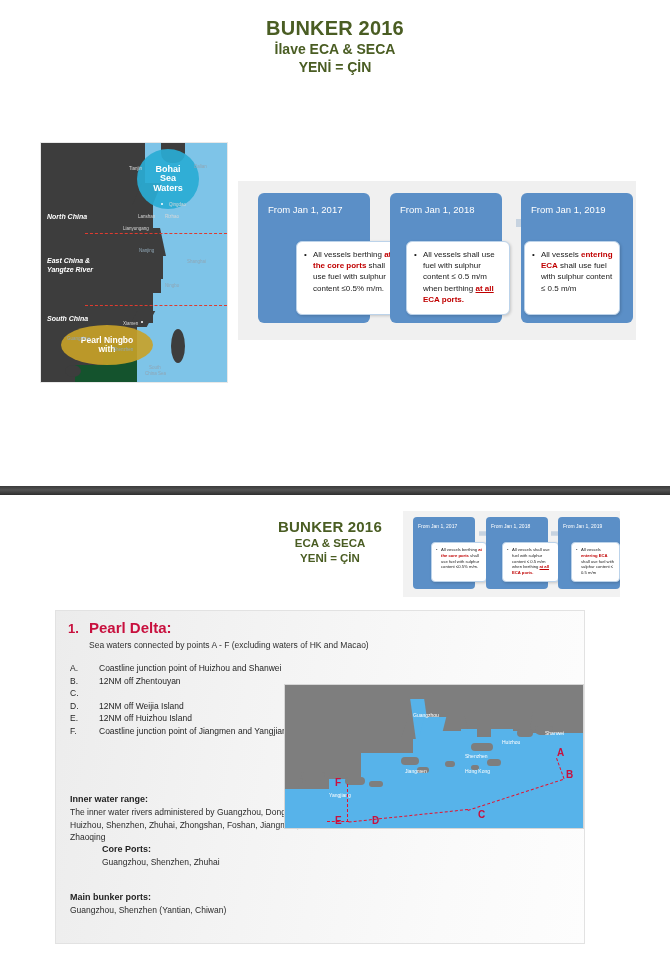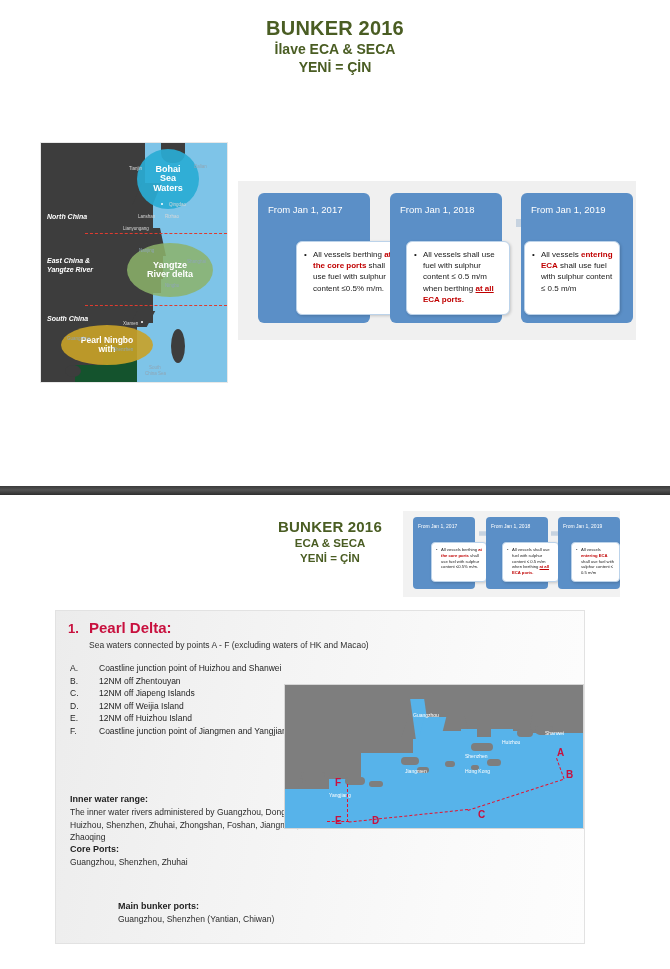--- a/index.html
+++ b/index.html
@@ -101,22 +101,22 @@
 
   .pd-list { position: absolute; left: 14px; top: 51px; width: 245px; }
   .pd-item { display: flex; font-size: 8.5px; line-height: 12.5px; color: #1f1f1f; }
   .pd-key { width: 29px; flex: 0 0 29px; }
   .pd-val { flex: 1; }
 
   .pd-sec { position: absolute; left: 14px; width: 250px; }
   .pd-sec-h { font-size: 9px; font-weight: bold; color: #1f1f1f; line-height: 13px; }
   .pd-sec-b { font-size: 8.5px; color: #2b2b2b; line-height: 12.5px; }
   #sec-inner { top: 182px; }
-  #sec-core  { top: 232px; }
-  #sec-main  { top: 289px; margin-left: 48px; }
+  #sec-core  { top: 232px; margin-left: 32px; }
+  #sec-main  { top: 280px; }
 
   
   .pearl-map {
     position: absolute; left: 228px; top: 73px; width: 300px; height: 145px;
     background: #7e7e7e; overflow: hidden; border: 1px solid #d6d6d6;
   }
   .pm-water { position: absolute; background: #57b3ea; }
   .pm-land  { position: absolute; background: #7e7e7e; }
   .pm-city { position: absolute; color: #ffffff; font-size: 5px; white-space: nowrap; }
   .pm-pt { position: absolute; color: #c8103e; font-size: 10px; font-weight: bold; }
@@ -160,26 +160,20 @@
       <div class="cm-land" style="left:24px;top:222px;width:16px;height:12px;border-radius:50%;"></div>
 
       <div class="cm-dash" style="left:44px;top:90px;width:142px;"></div>
       <div class="cm-dash" style="left:44px;top:162px;width:142px;"></div>
 
       <div class="cm-blob" style="left:96px;top:6px;width:62px;height:60px;background:rgba(41,171,212,.92);font-size:9px;">
         <span>
           <span>Bohai</span><br>
           <span>Sea</span><br>
           <span>Waters</span>
-        </span>
-      </div>
-      <div class="cm-blob" style="left:86px;top:100px;width:86px;height:54px;background:rgba(140,179,106,.85);font-size:9px;">
-        <span>
-          <span>Yangtze</span><br>
-          <span>River delta</span>
         </span>
       </div>
       <div class="cm-blob" style="left:20px;top:182px;width:92px;height:40px;background:rgba(201,162,39,.9);font-size:8.5px;">
         <span>
           <span>Pearl Ningbo</span><br>
           <span>with</span>
         </span>
       </div>
 
       <div class="cm-label" style="left:6px;top:70px;">North China</div>
@@ -290,21 +284,20 @@
         <div class="pd-item">
           <div class="pd-key">A.</div>
           <div class="pd-val">Coastline junction point of Huizhou and Shanwei</div>
         </div>
         <div class="pd-item">
           <div class="pd-key">B.</div>
           <div class="pd-val">12NM off Zhentouyan</div>
         </div>
         <div class="pd-item">
           <div class="pd-key">C.</div>
-          <div class="pd-val">12NM off Jiapeng Islands</div>
         </div>
         <div class="pd-item">
           <div class="pd-key">D.</div>
           <div class="pd-val">12NM off Weijia Island</div>
         </div>
         <div class="pd-item">
           <div class="pd-key">E.</div>
           <div class="pd-val">12NM off Huizhou Island</div>
         </div>
         <div class="pd-item">

